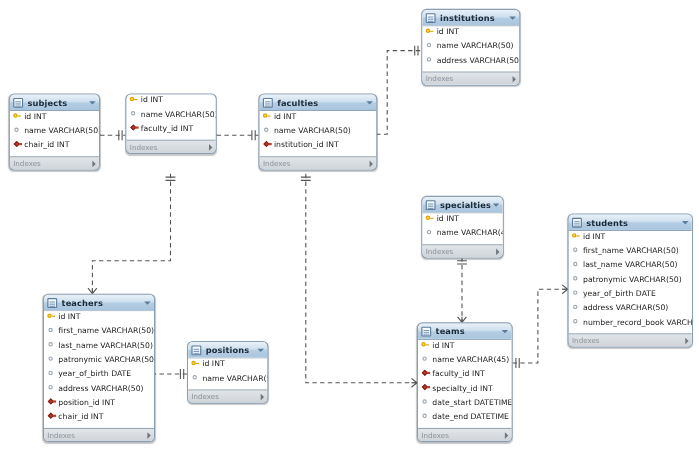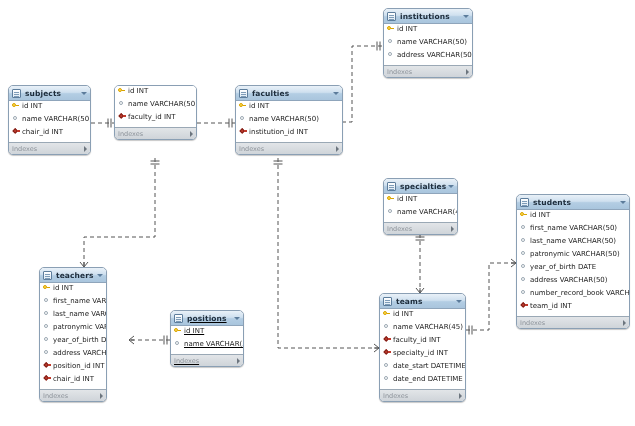--- a/index.html
+++ b/index.html
@@ -347,31 +347,27 @@
           <span class="col-nm">year_of_birth DATE</span>
         </div>
         <div class="col">
           <span class="col-ico ico-col"></span>
           <span class="col-nm">address VARCHAR(50)</span>
         </div>
         <div class="col">
           <span class="col-ico ico-col"></span>
           <span class="col-nm">number_record_book VARCHAR(45)</span>
         </div>
-        <div class="col">
-          <span class="col-ico ico-fk"></span>
-          <span class="col-nm">team_id INT</span>
-        </div>
-      </div>
-      <div class="tbl-ft">
-        <span class="ft-lbl">Indexes</span>
-        <span class="ft-caret"></span>
-      </div>
-    </div>
-    <div class="tbl" style="left: 39px; top: 267px; width: 68px;">
+      </div>
+      <div class="tbl-ft">
+        <span class="ft-lbl">Indexes</span>
+        <span class="ft-caret"></span>
+      </div>
+    </div>
+    <div class="tbl" style="left: 39px; top: 267px; width: 102px;">
       <div class="tbl-hd">
         <span class="hd-ico"></span>
         <span class="hd-ttl">teachers</span>
         <span class="hd-caret"></span>
       </div>
       <div class="cols">
         <div class="col">
           <span class="col-ico ico-pk"></span>
           <span class="col-nm">id INT</span>
         </div>
@@ -402,21 +398,21 @@
         <div class="col">
           <span class="col-ico ico-fk"></span>
           <span class="col-nm">chair_id INT</span>
         </div>
       </div>
       <div class="tbl-ft">
         <span class="ft-lbl">Indexes</span>
         <span class="ft-caret"></span>
       </div>
     </div>
-    <div class="tbl" style="left: 170px; top: 310px; width: 74px; text-decoration: underline;">
+    <div class="tbl" style="left: 170px; top: 310px; width: 74px;">
       <div class="tbl-hd">
         <span class="hd-ico"></span>
         <span class="hd-ttl">positions</span>
         <span class="hd-caret"></span>
       </div>
       <div class="cols">
         <div class="col">
           <span class="col-ico ico-pk"></span>
           <span class="col-nm">id INT</span>
         </div>

